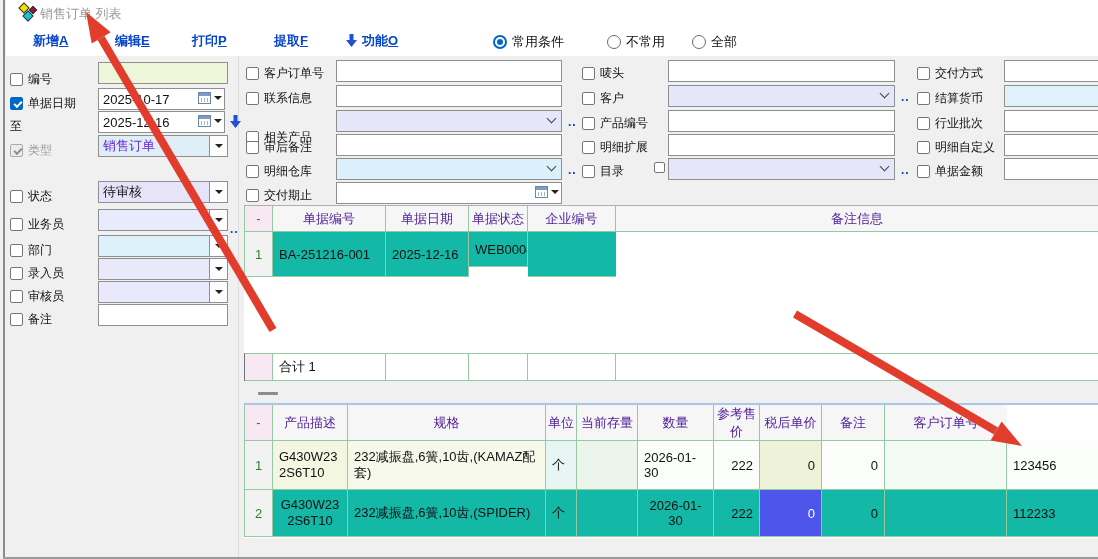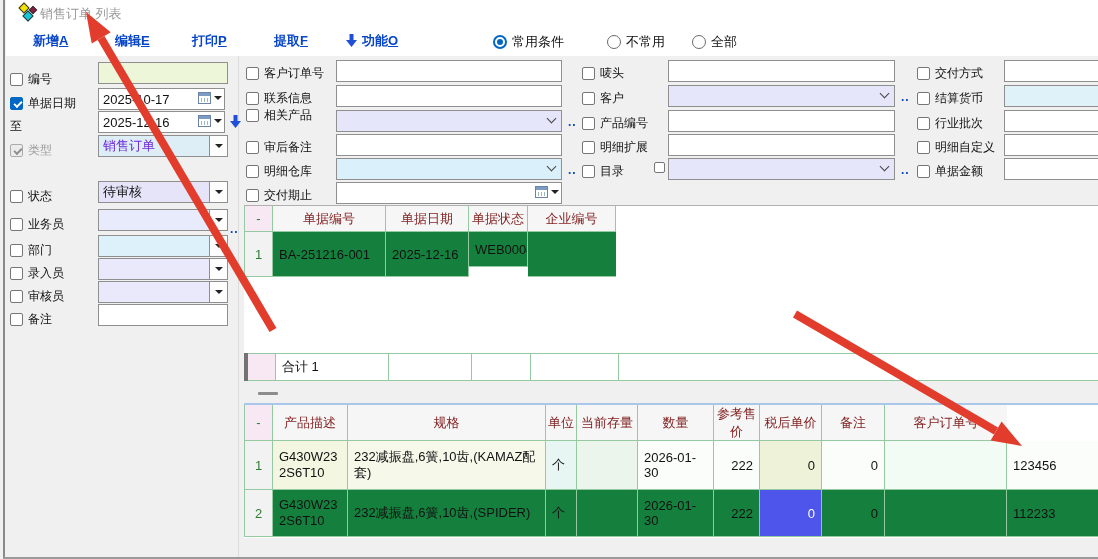--- a/index.html
+++ b/index.html
@@ -45,24 +45,24 @@
   .cal { width:13px; height:12px; border:1px solid #6b85aa; background:#fff; position:relative; margin-right:3px; }
   .cal::before { content:""; position:absolute; left:0; top:0; right:0; height:3px; background:#7d9cc4; }
   .cal::after { content:""; position:absolute; left:2px; top:5px; width:7px; height:4px; background:repeating-linear-gradient(90deg,#9bb 0 1px,transparent 1px 3px); }
   .icon-right { position:absolute; right:2px; top:3px; display:flex; align-items:center; }
   .ellipsis { position:absolute; font-weight:bold; color:#0645c8; font-size:12px; letter-spacing:1px; cursor:pointer; }
 
   
   .grid-sec { position:absolute; background:#ffffff; }
   .grid { display:grid; }
   .gc { border-right:1px solid #95c9a1; border-bottom:1px solid #95c9a1; display:flex; align-items:center; padding:0 6px; font-size:13px; overflow:hidden; }
-  .gh { justify-content:center; background:#f6f6f6; color:#7f1d1d; padding:0 2px; text-align:center; }
+  .gh { justify-content:center; background:#f6f6f6; color:#4c1d95; padding:0 2px; text-align:center; }
   .pink { background:#f8e8f4 !important; justify-content:center; color:#18823b; }
   .numcell { background:#f2f2f2; justify-content:center; color:#2e7d32; }
-  .mint { background:#15803d; }
+  .mint { background:#14b8a6;text-align:center; }
   .rightal { justify-content:flex-end; }
   .selcell { background:#4d55ea !important; color:#fff; }
   .wrap2 { white-space:normal; line-height:1.25; word-break:break-all; }
   .totrow .gc { background:#fff; }
 
   .splitter-dash { position:absolute; left:258px; top:392px; width:20px; height:3px; background:#8c8c8c; border-radius:1px; }
   .vline { position:absolute; left:238px; top:56px; width:1px; height:503px; background:#dcdcdc; }
 
   .arrows { position:absolute; left:0; top:0; width:1098px; height:559px; z-index:50; pointer-events:none; }
 </style>
@@ -230,21 +230,21 @@
       </div>
 
     <div class="frow" style="left:246px;top:87px">
       <span class="cb"></span>
       <span class="flabel">联系信息</span>
     </div>
     <div class="field" style="left:336px;top:85px;width:226px">
         <span class="val"></span>
       </div>
 
-    <div class="frow" style="left:246px;top:104px">
+    <div class="frow" style="left:246px;top:126px">
       <span class="cb"></span>
       <span class="flabel">相关产品</span>
     </div>
     <div class="field" style="left:336px;top:110px;width:226px;background:#e6e6fb">
       <span class="val"></span>
       <span class="icon-right" style="top:8px;right:6px">
           <span class="chev"></span>
         </span>
     </div>
     <span class="ellipsis" style="left:568px;top:115px">..</span>
@@ -371,29 +371,30 @@
       </div>
   </div>
 
   <div class="grid-sec" style="left:244px;top:205px;width:854px;height:176px;border-top:1px solid #b0b0b0">
     <div class="grid" style="grid-template-columns:28px 113px 83px 59px 88px 1fr;border-left:1px solid #95c9a1">
       <div class="gc gh pink" style="height:26px">-</div>
       <div class="gc gh" style="height:26px">单据编号</div>
       <div class="gc gh" style="height:26px">单据日期</div>
       <div class="gc gh" style="height:26px">单据状态</div>
       <div class="gc gh" style="height:26px">企业编号</div>
+      <div class="gc gh" style="height:26px;border-right:none">备注信息</div>
     </div>
     <div class="grid" style="grid-template-columns:28px 113px 83px 59px 88px 1fr;border-left:1px solid #95c9a1">
       <div class="gc numcell" style="height:45px">1</div>
       <div class="gc mint" style="height:45px">BA-251216-001</div>
       <div class="gc mint" style="height:45px">2025-12-16</div>
       <div class="gc mint" style="height:35px">WEB0004</div>
       <div class="gc mint" style="height:45px;border-right:none"></div>
     </div>
-    <div class="grid totrow" style="grid-template-columns:28px 113px 83px 59px 88px 1fr;border-left:4px solid #737373;position:absolute;left:0;top:147px;right:0">
+    <div class="grid totrow" style="grid-template-columns:28px 113px 83px 59px 88px 1fr;border-left:1px solid #737373;position:absolute;left:0;top:147px;right:0">
       <div class="gc pink" style="height:28px;border-top:1px solid #95c9a1"></div>
       <div class="gc" style="height:28px;border-top:1px solid #95c9a1">合计 1</div>
       <div class="gc" style="height:28px;border-top:1px solid #95c9a1"></div>
       <div class="gc" style="height:28px;border-top:1px solid #95c9a1"></div>
       <div class="gc" style="height:28px;border-top:1px solid #95c9a1"></div>
       <div class="gc" style="height:28px;border-top:1px solid #95c9a1;border-right:none"></div>
     </div>
   </div>
 
   <div style="position:absolute;left:244px;top:381px;width:854px;height:22px;background:#f0f0f0"></div>

